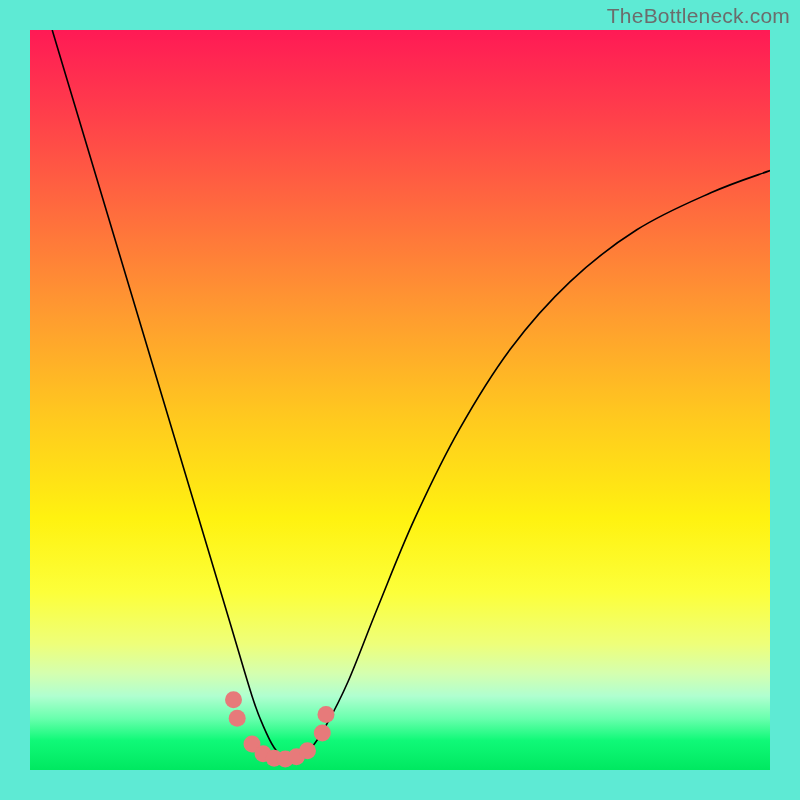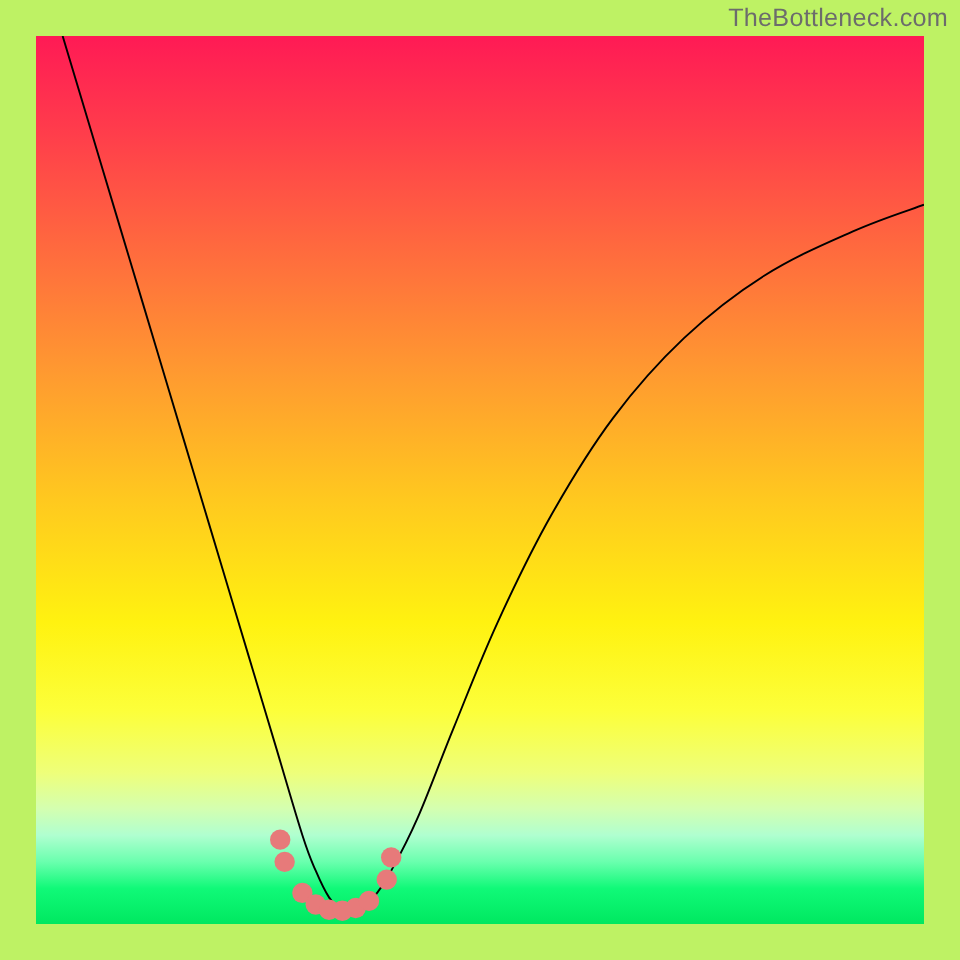--- a/index.html
+++ b/index.html
@@ -8,21 +8,21 @@
     width: 800px;
     height: 800px;
     overflow: hidden;
     background: #000;
     font-family: Arial, Helvetica, sans-serif;
   }
   .frame {
     position: absolute;
     left: 0; top: 0;
     width: 800px; height: 800px;
-    background: #bef264;
+    background: #5eead4;
   }
   .plot-area {
     position: absolute;
     left: 30px;
     top: 30px;
     width: 740px;
     height: 740px;
     overflow: hidden;
   }
   .gradient {

